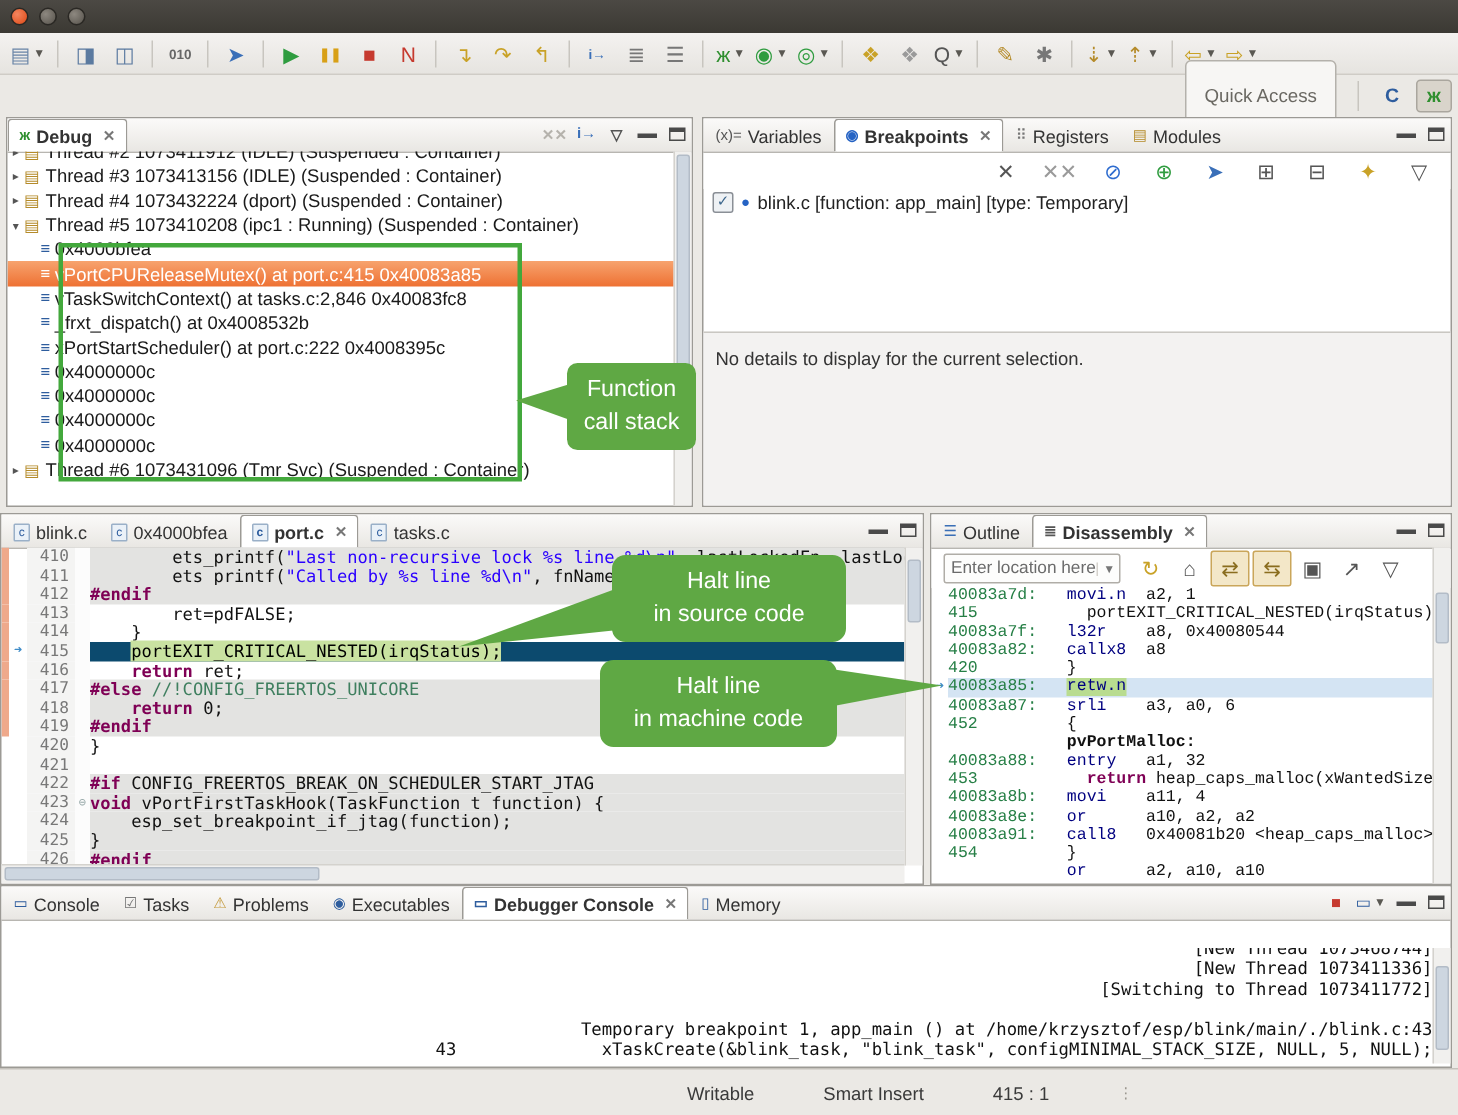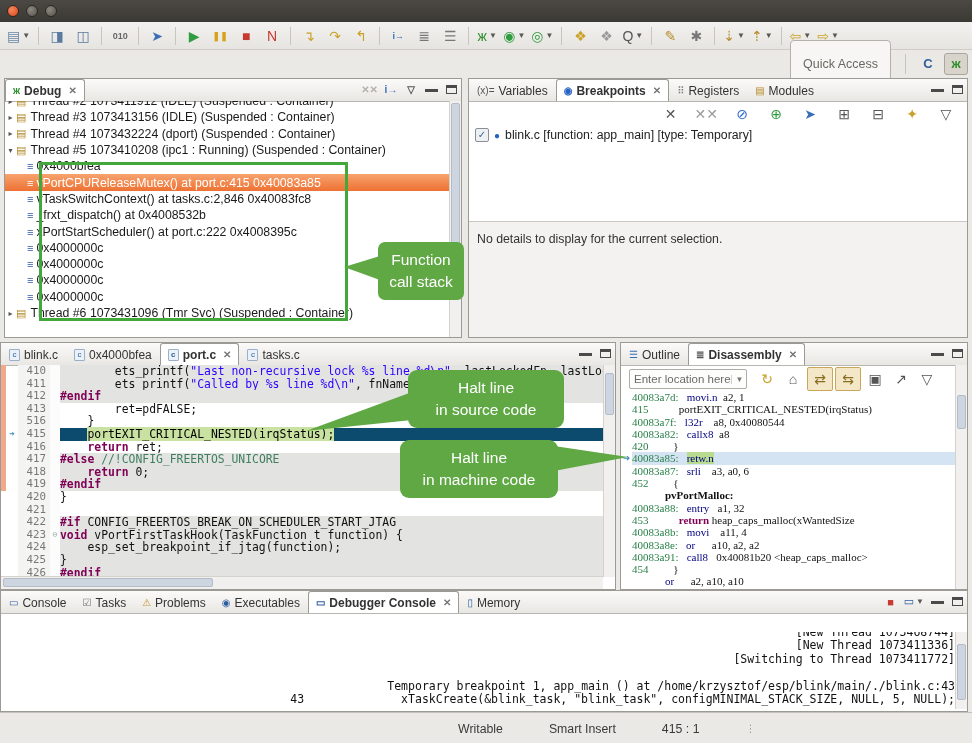--- a/index.html
+++ b/index.html
@@ -101,21 +101,21 @@
   
   #disasm-pane{left:620px;top:342px;width:348px;height:248px;}
   #dis-toolbar{height:26px;display:flex;align-items:center;gap:7px;padding-left:8px;
     background:#fff;font-size:12px;color:#555;}
   #loc-combo{width:112px;height:18px;border:1px solid #b0ada7;background:#fdfdfc;
     display:flex;align-items:center;font-size:11.5px;color:#6b6b6b;padding-left:4px;
     border-radius:2px;overflow:hidden;white-space:nowrap;}
   #loc-combo .arrow{margin-left:auto;font-size:8px;color:#777;padding:0 4px;border-left:1px solid #d5d2cc;}
   .boxed{border:1px solid #caa65a;background:#f3e7c8;border-radius:2px;padding:0 2px;}
   #disasm{position:absolute;left:0;top:48px;right:11px;bottom:0;overflow:hidden;
-    font-family:Liberation Serif, serif;font-size:11px;}
+    font-family:Liberation Mono, monospace;font-size:11px;}
   .dl{height:12.3px;line-height:12.3px;display:flex;white-space:pre;}
   .dl .dptr{width:11px;flex:none;color:#3f8cc8;font-size:9px;text-align:center;}
   .dl .dtext{flex:1;}
   .dl.dhl .dtext{background:#d4e4f3;}
   .seg-addr{color:#267f46;}
   .seg-ln{color:#267f46;}
   .seg-mn{color:#000080;}
   .seg-mnhl{color:#000080;background:#b9dc90;}
   .seg-lbl{font-weight:bold;color:#111;}
   .seg-kw{color:#7f0055;font-weight:bold;}
@@ -463,21 +463,21 @@
         <span class="va">
             <span class="maxi"></span>
           </span>
       </span>
     </div>
     <div id="code">
         <div class="cl haschg bg-gray"><span class="chg"></span><span class="ptr"></span><span class="num">410</span><span class="fold"></span><span class="codetext"><span class="seg-pl">        ets_printf(</span><span class="seg-s">"Last non-recursive lock %s line %d\n"</span><span class="seg-pl">, lastLockedFn, lastLockedLine);</span></span></div>
         <div class="cl haschg bg-gray"><span class="chg"></span><span class="ptr"></span><span class="num">411</span><span class="fold"></span><span class="codetext"><span class="seg-pl">        ets_printf(</span><span class="seg-s">"Called by %s line %d\n"</span><span class="seg-pl">, fnName, line);</span></span></div>
         <div class="cl haschg bg-gray"><span class="chg"></span><span class="ptr"></span><span class="num">412</span><span class="fold"></span><span class="codetext"><span class="seg-p">#endif</span></span></div>
         <div class="cl haschg"><span class="chg"></span><span class="ptr"></span><span class="num">413</span><span class="fold"></span><span class="codetext"><span class="seg-pl">        ret=pdFALSE;</span></span></div>
-        <div class="cl haschg"><span class="chg"></span><span class="ptr"></span><span class="num">516</span><span class="fold"></span><span class="codetext"><span class="seg-pl">    }</span></span></div>
+        <div class="cl haschg"><span class="chg"></span><span class="ptr"></span><span class="num">414</span><span class="fold"></span><span class="codetext"><span class="seg-pl">    }</span></span></div>
         <div class="cl haschg bg-cur"><span class="chg"></span><span class="ptr">➜</span><span class="num">415</span><span class="fold"></span><span class="codetext"><span class="seg-pl">    </span><span class="seg-hl">portEXIT_CRITICAL_NESTED(irqStatus);</span></span></div>
         <div class="cl haschg"><span class="chg"></span><span class="ptr"></span><span class="num">416</span><span class="fold"></span><span class="codetext"><span class="seg-pl">    </span><span class="seg-k">return</span><span class="seg-pl"> ret;</span></span></div>
         <div class="cl haschg bg-gray"><span class="chg"></span><span class="ptr"></span><span class="num">417</span><span class="fold"></span><span class="codetext"><span class="seg-p">#else</span><span class="seg-cm"> //!CONFIG_FREERTOS_UNICORE</span></span></div>
         <div class="cl haschg bg-gray"><span class="chg"></span><span class="ptr"></span><span class="num">418</span><span class="fold"></span><span class="codetext"><span class="seg-pl">    </span><span class="seg-k">return</span><span class="seg-pl"> 0;</span></span></div>
         <div class="cl haschg bg-gray"><span class="chg"></span><span class="ptr"></span><span class="num">419</span><span class="fold"></span><span class="codetext"><span class="seg-p">#endif</span></span></div>
         <div class="cl"><span class="chg"></span><span class="ptr"></span><span class="num">420</span><span class="fold"></span><span class="codetext"><span class="seg-pl">}</span></span></div>
         <div class="cl"><span class="chg"></span><span class="ptr"></span><span class="num">421</span><span class="fold"></span><span class="codetext"></span></div>
         <div class="cl bg-gray"><span class="chg"></span><span class="ptr"></span><span class="num">422</span><span class="fold"></span><span class="codetext"><span class="seg-p">#if</span><span class="seg-pl"> CONFIG_FREERTOS_BREAK_ON_SCHEDULER_START_JTAG</span></span></div>
         <div class="cl bg-gray"><span class="chg"></span><span class="ptr"></span><span class="num">423</span><span class="fold">⊖</span><span class="codetext"><span class="seg-k">void</span><span class="seg-pl"> vPortFirstTaskHook(TaskFunction_t function) {</span></span></div>
         <div class="cl bg-gray"><span class="chg"></span><span class="ptr"></span><span class="num">424</span><span class="fold"></span><span class="codetext"><span class="seg-pl">    esp_set_breakpoint_if_jtag(function);</span></span></div>

